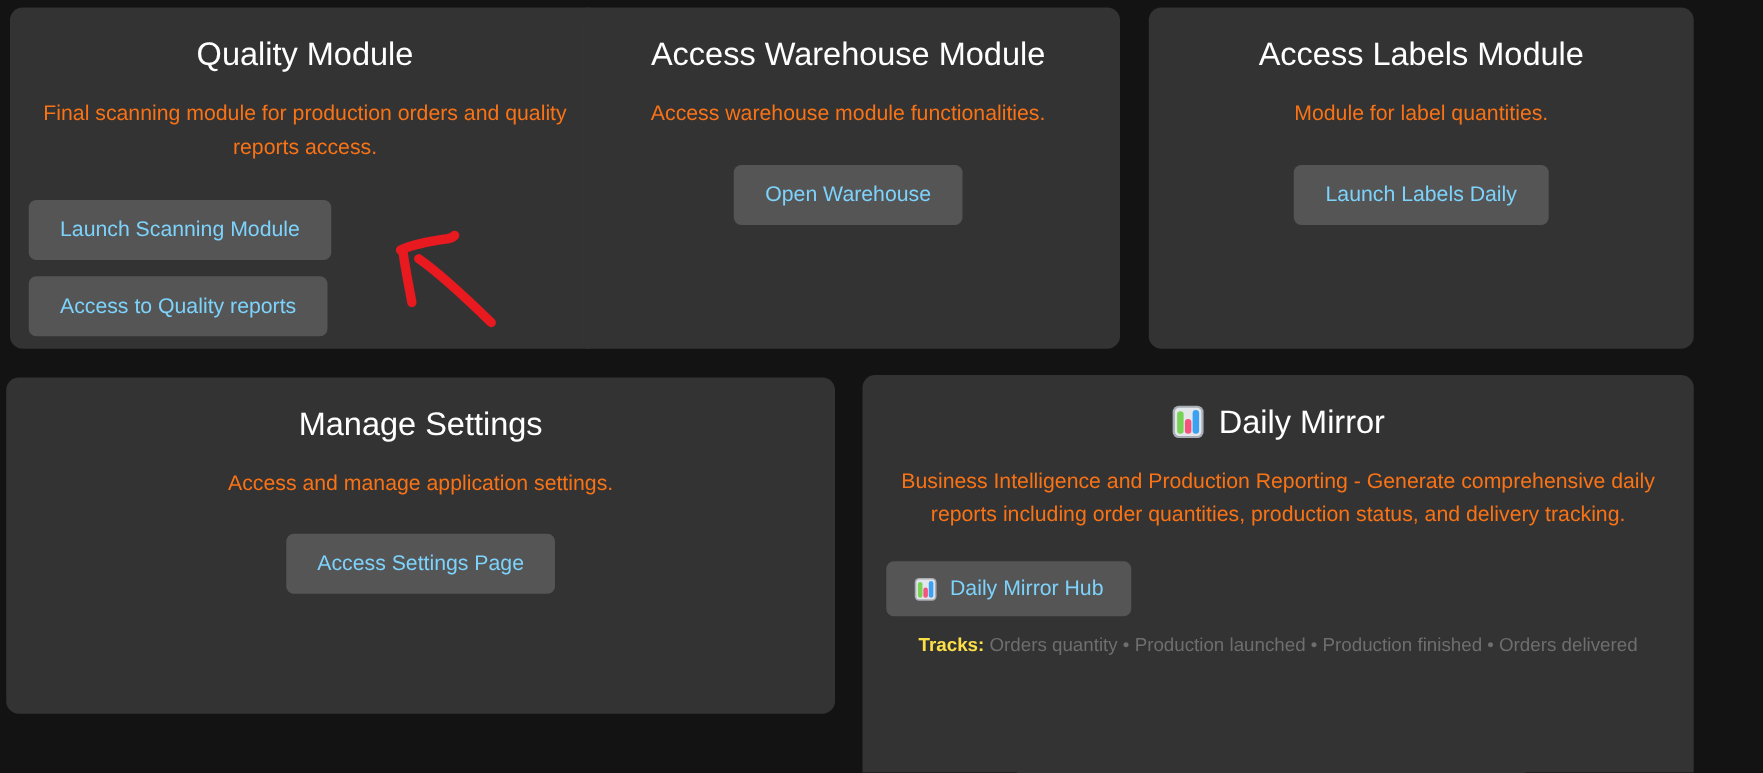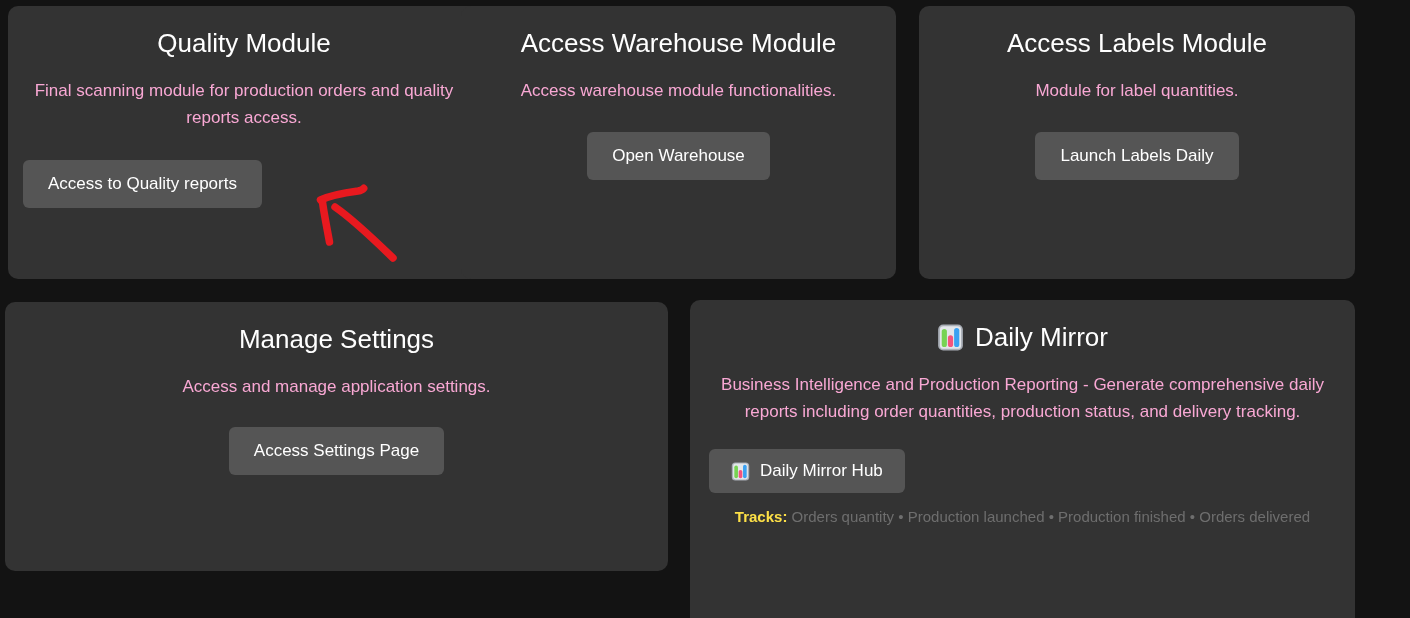--- a/index.html
+++ b/index.html
@@ -26,32 +26,32 @@
     margin:22px 0 0;
     font-size:26px;
     font-weight:400;
     color:#ffffff;
     display:flex; justify-content:center; align-items:center; gap:11px;
   }
   .card-desc {
     margin:18px auto 0;
     font-size:17px;
     line-height:27px;
-    color:#f9a8d4;
+    color:#f97316;
     padding:0 12px;
   }
   .card-daily .card-desc { padding:0 12px; }
 
   .btn {
     display:inline-flex;
     align-items:center;
     justify-content:center;
     gap:10px;
     background:#555555;
-    color:#ffffff;
+    color:#7dd3fc;
     border:none;
     border-radius:6px;
     font-size:17px;
     font-family:inherit;
     padding:0 25px;
     height:48px;
     cursor:pointer;
     white-space:nowrap;
   }
   .btn-stack {
@@ -82,20 +82,21 @@
     pointer-events:none;
   }
 </style>
 </head>
 <body>
 
 <div class="card card-quality">
   <h2 class="card-title">Quality Module</h2>
   <p class="card-desc">Final scanning module for production orders and quality reports access.</p>
   <div class="btn-stack">
+    <button class="btn">Launch Scanning Module</button>
     <button class="btn">Access to Quality reports</button>
   </div>
 </div>
 
 <div class="card card-warehouse">
   <h2 class="card-title">Access Warehouse Module</h2>
   <p class="card-desc">Access warehouse module functionalities.</p>
   <div class="btn-center">
     <button class="btn">Open Warehouse</button>
   </div>

